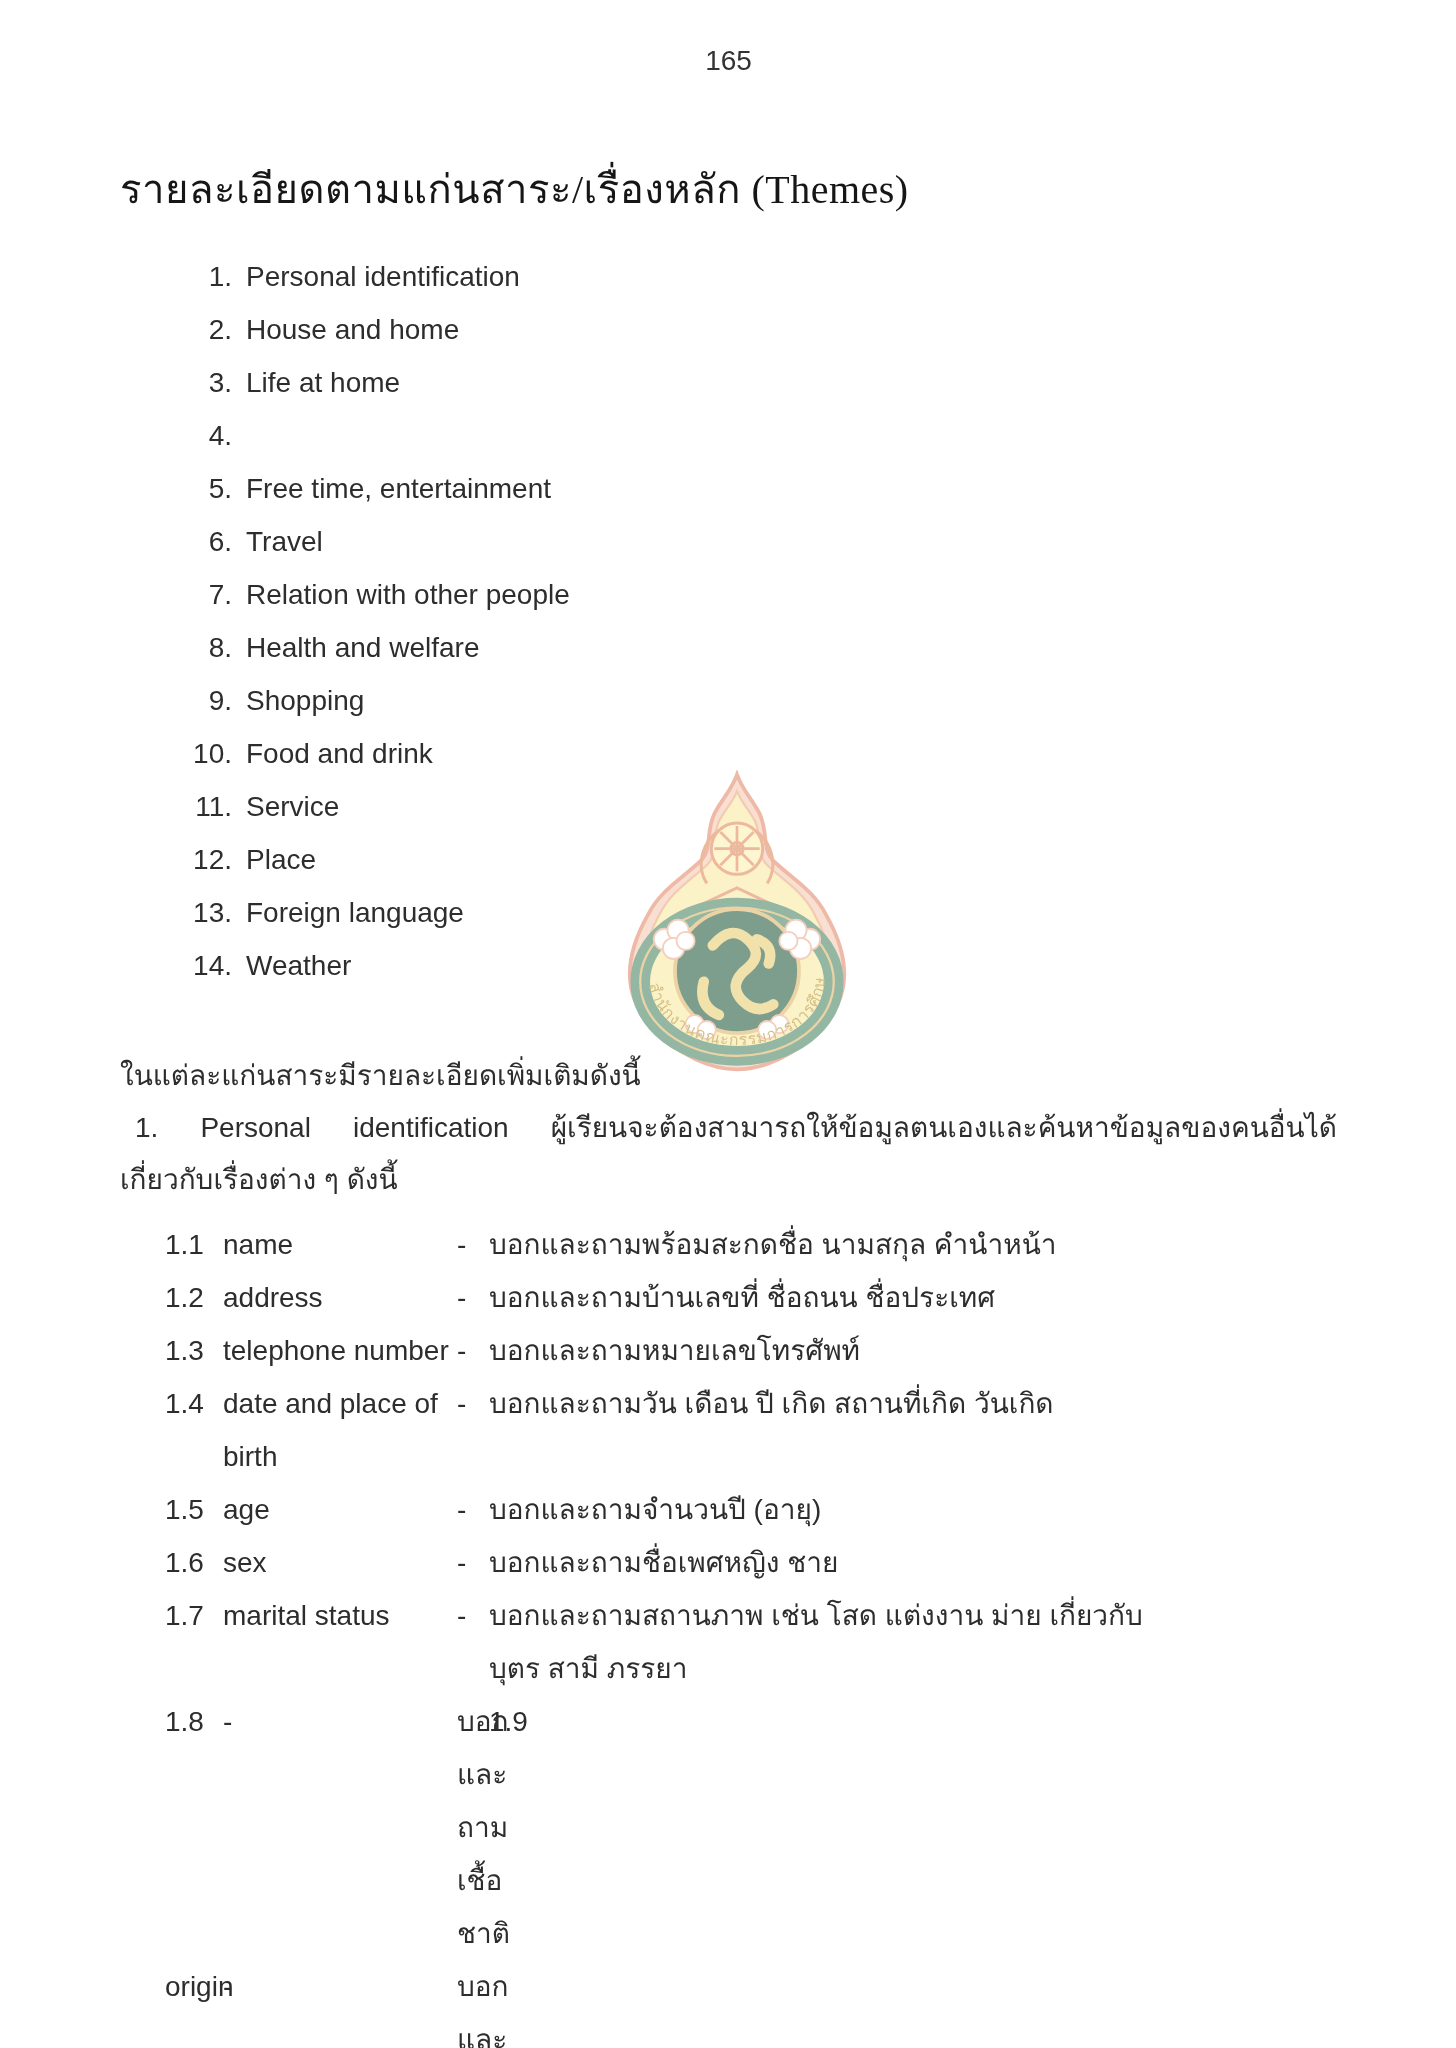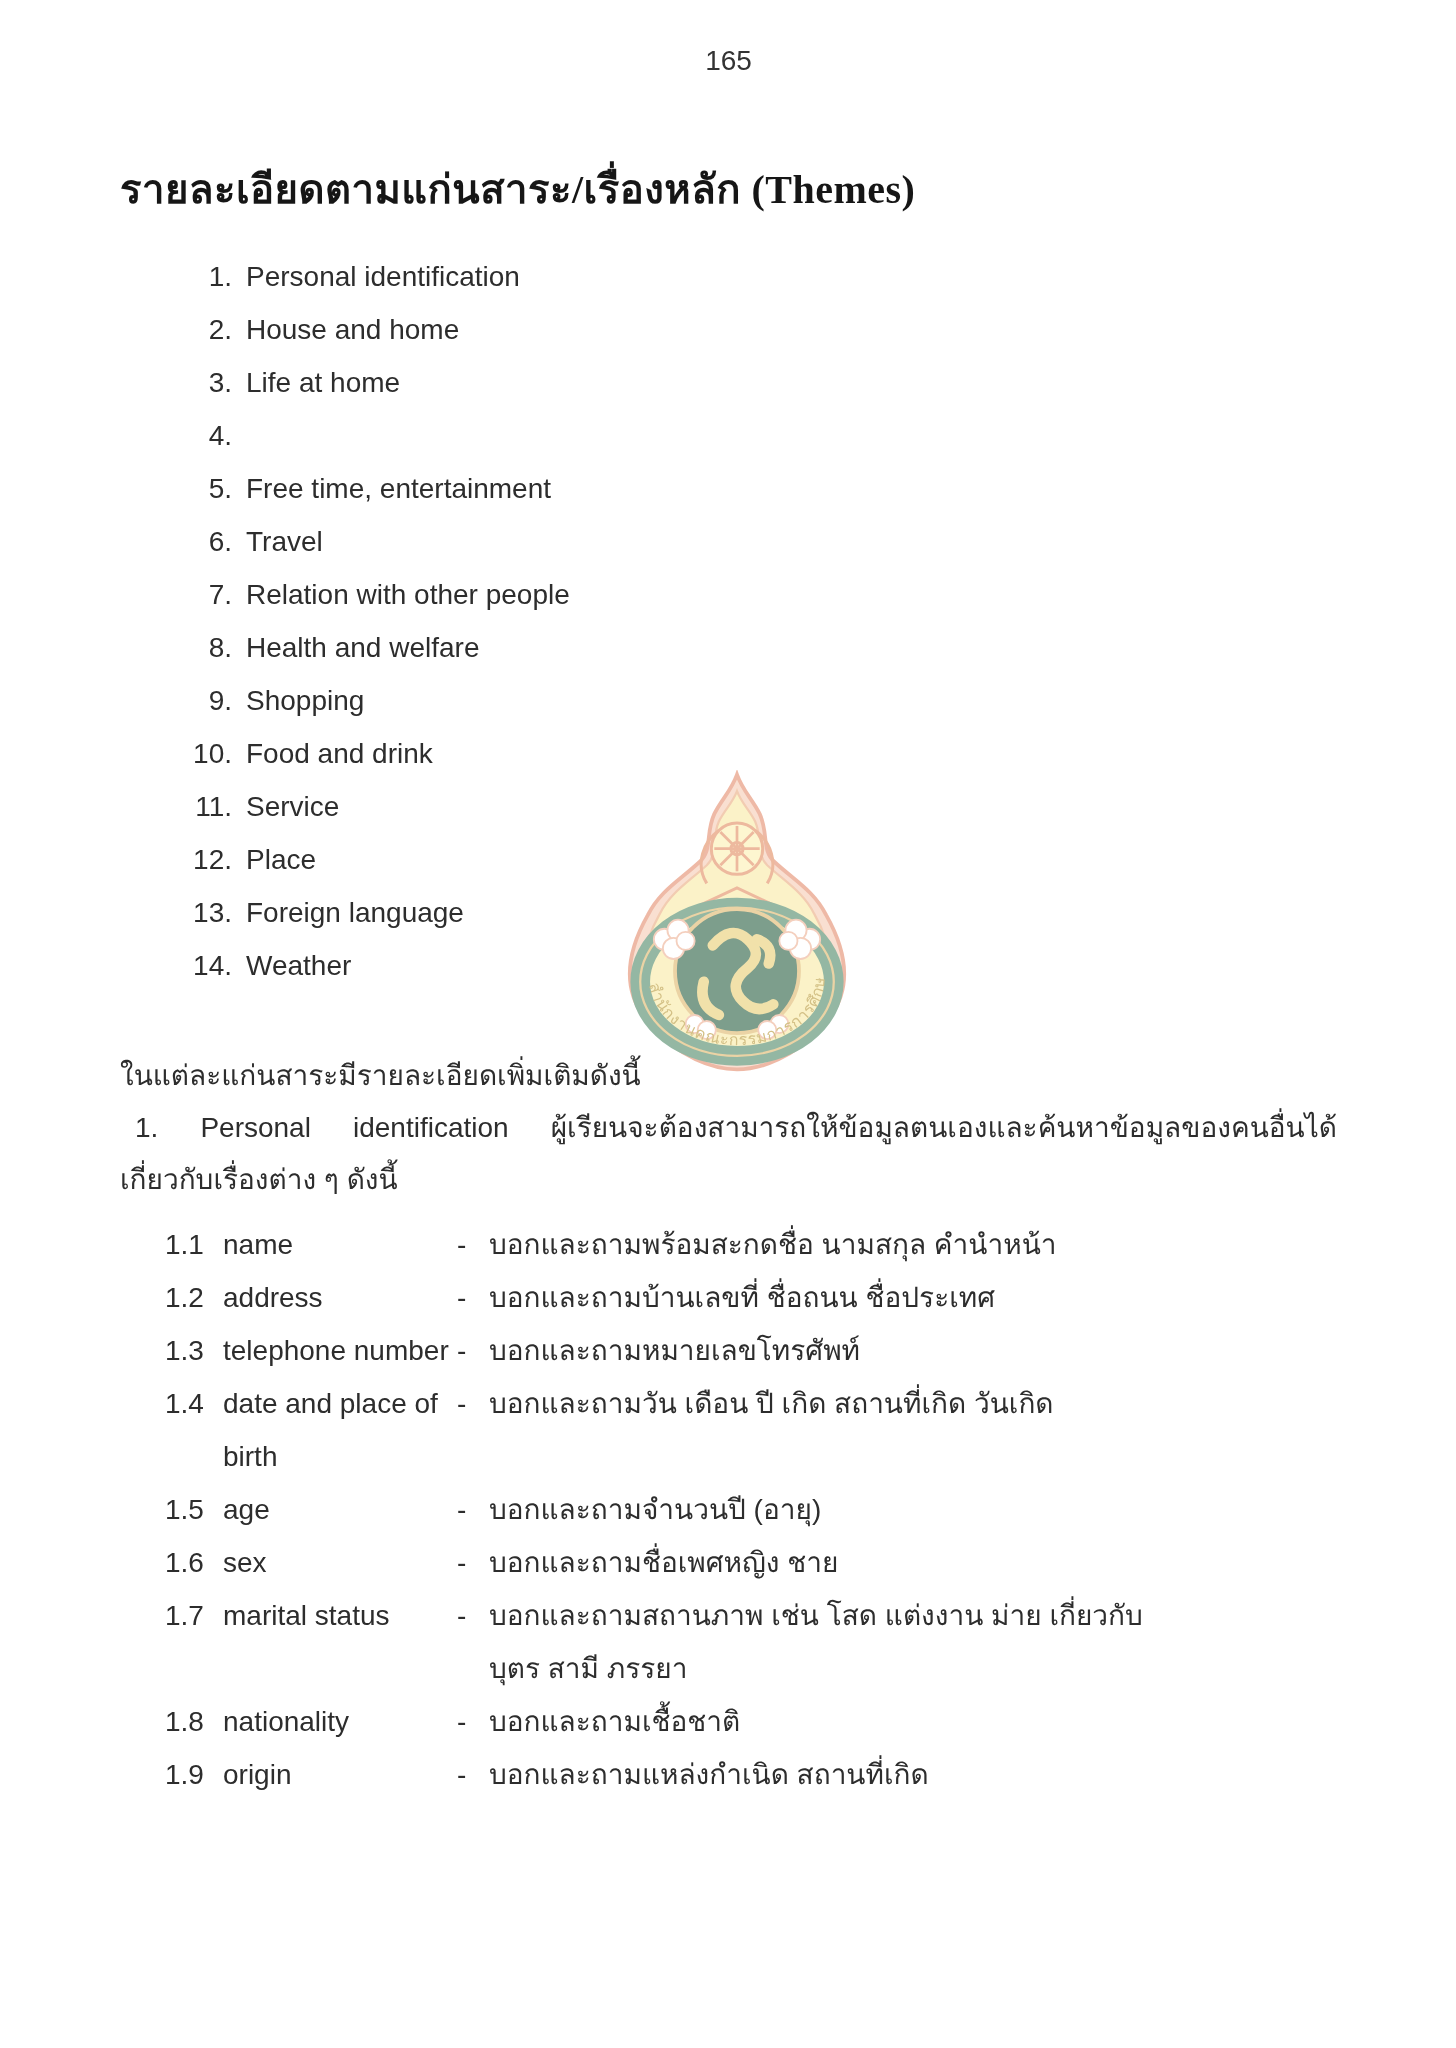--- a/index.html
+++ b/index.html
@@ -20,21 +20,21 @@
   .page-number{
     padding-top:44px;
     text-align:center;
     font-size:28px;
     line-height:34px;
     color:#333;
   }
   .doc-heading{
     margin-top:86px;
     font-family:"Liberation Serif","DejaVu Serif",serif;
-    font-weight:bold;
+    font-weight:normal;
     font-size:40px;
     line-height:52px;
     color:#161616;
     letter-spacing:0.5px;
   }
   .doc-heading .en{font-family:"Liberation Serif","DejaVu Serif",serif;}
   .intro{margin-top:10px;font-size:28px;line-height:50px;}
   .justify-line{text-align:justify;text-align-last:justify;}
   .intro .line1{text-indent:95px;}
   .theme-list{margin-top:34px;padding-left:62px;font-size:28px;}
@@ -243,21 +243,20 @@
       <span class="dash">-</span>
       <span class="text">บอกและถามชื่อเพศหญิง ชาย</span>
 
       <span class="num">1.7</span>
       <span class="label">marital status</span>
       <span class="dash">-</span>
       <span class="text">บอกและถามสถานภาพ เช่น โสด แต่งงาน ม่าย เกี่ยวกับ</span>
       <span class="wrap2">บุตร สามี ภรรยา</span>
 
       <span class="num">1.8</span>
-      <span class="label">nationality</span>
       <span class="dash">-</span>
       <span class="text">บอกและถามเชื้อชาติ</span>
 
       <span class="num">1.9</span>
       <span class="label">origin</span>
       <span class="dash">-</span>
       <span class="text">บอกและถามแหล่งกำเนิด สถานที่เกิด</span>
     </div>
 
   </div>

